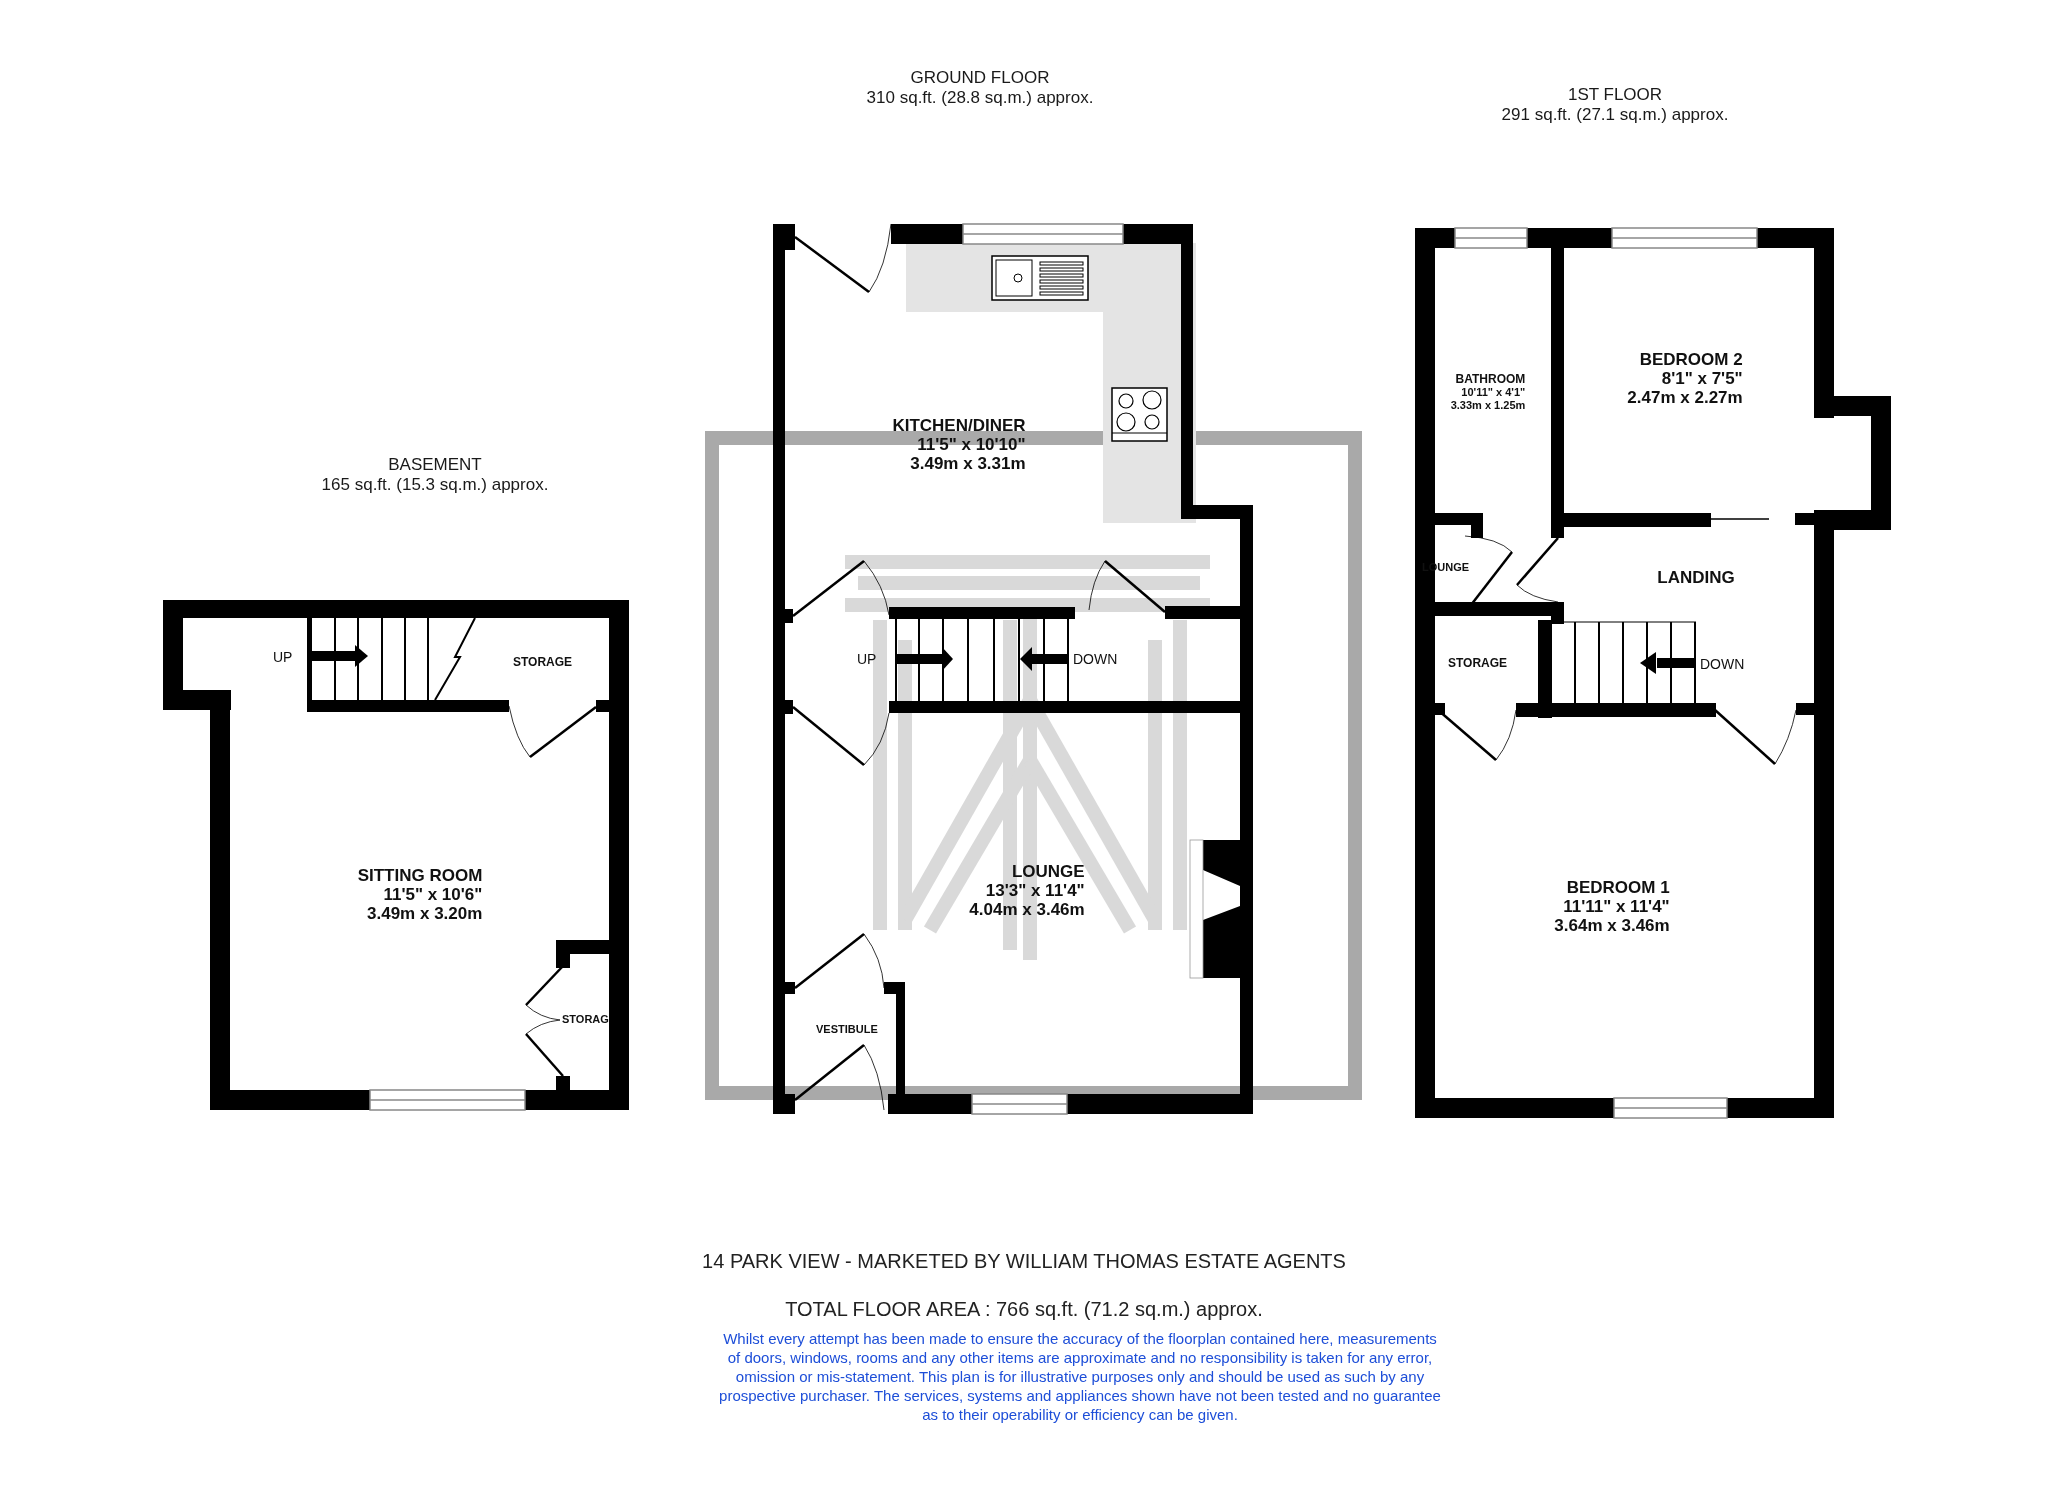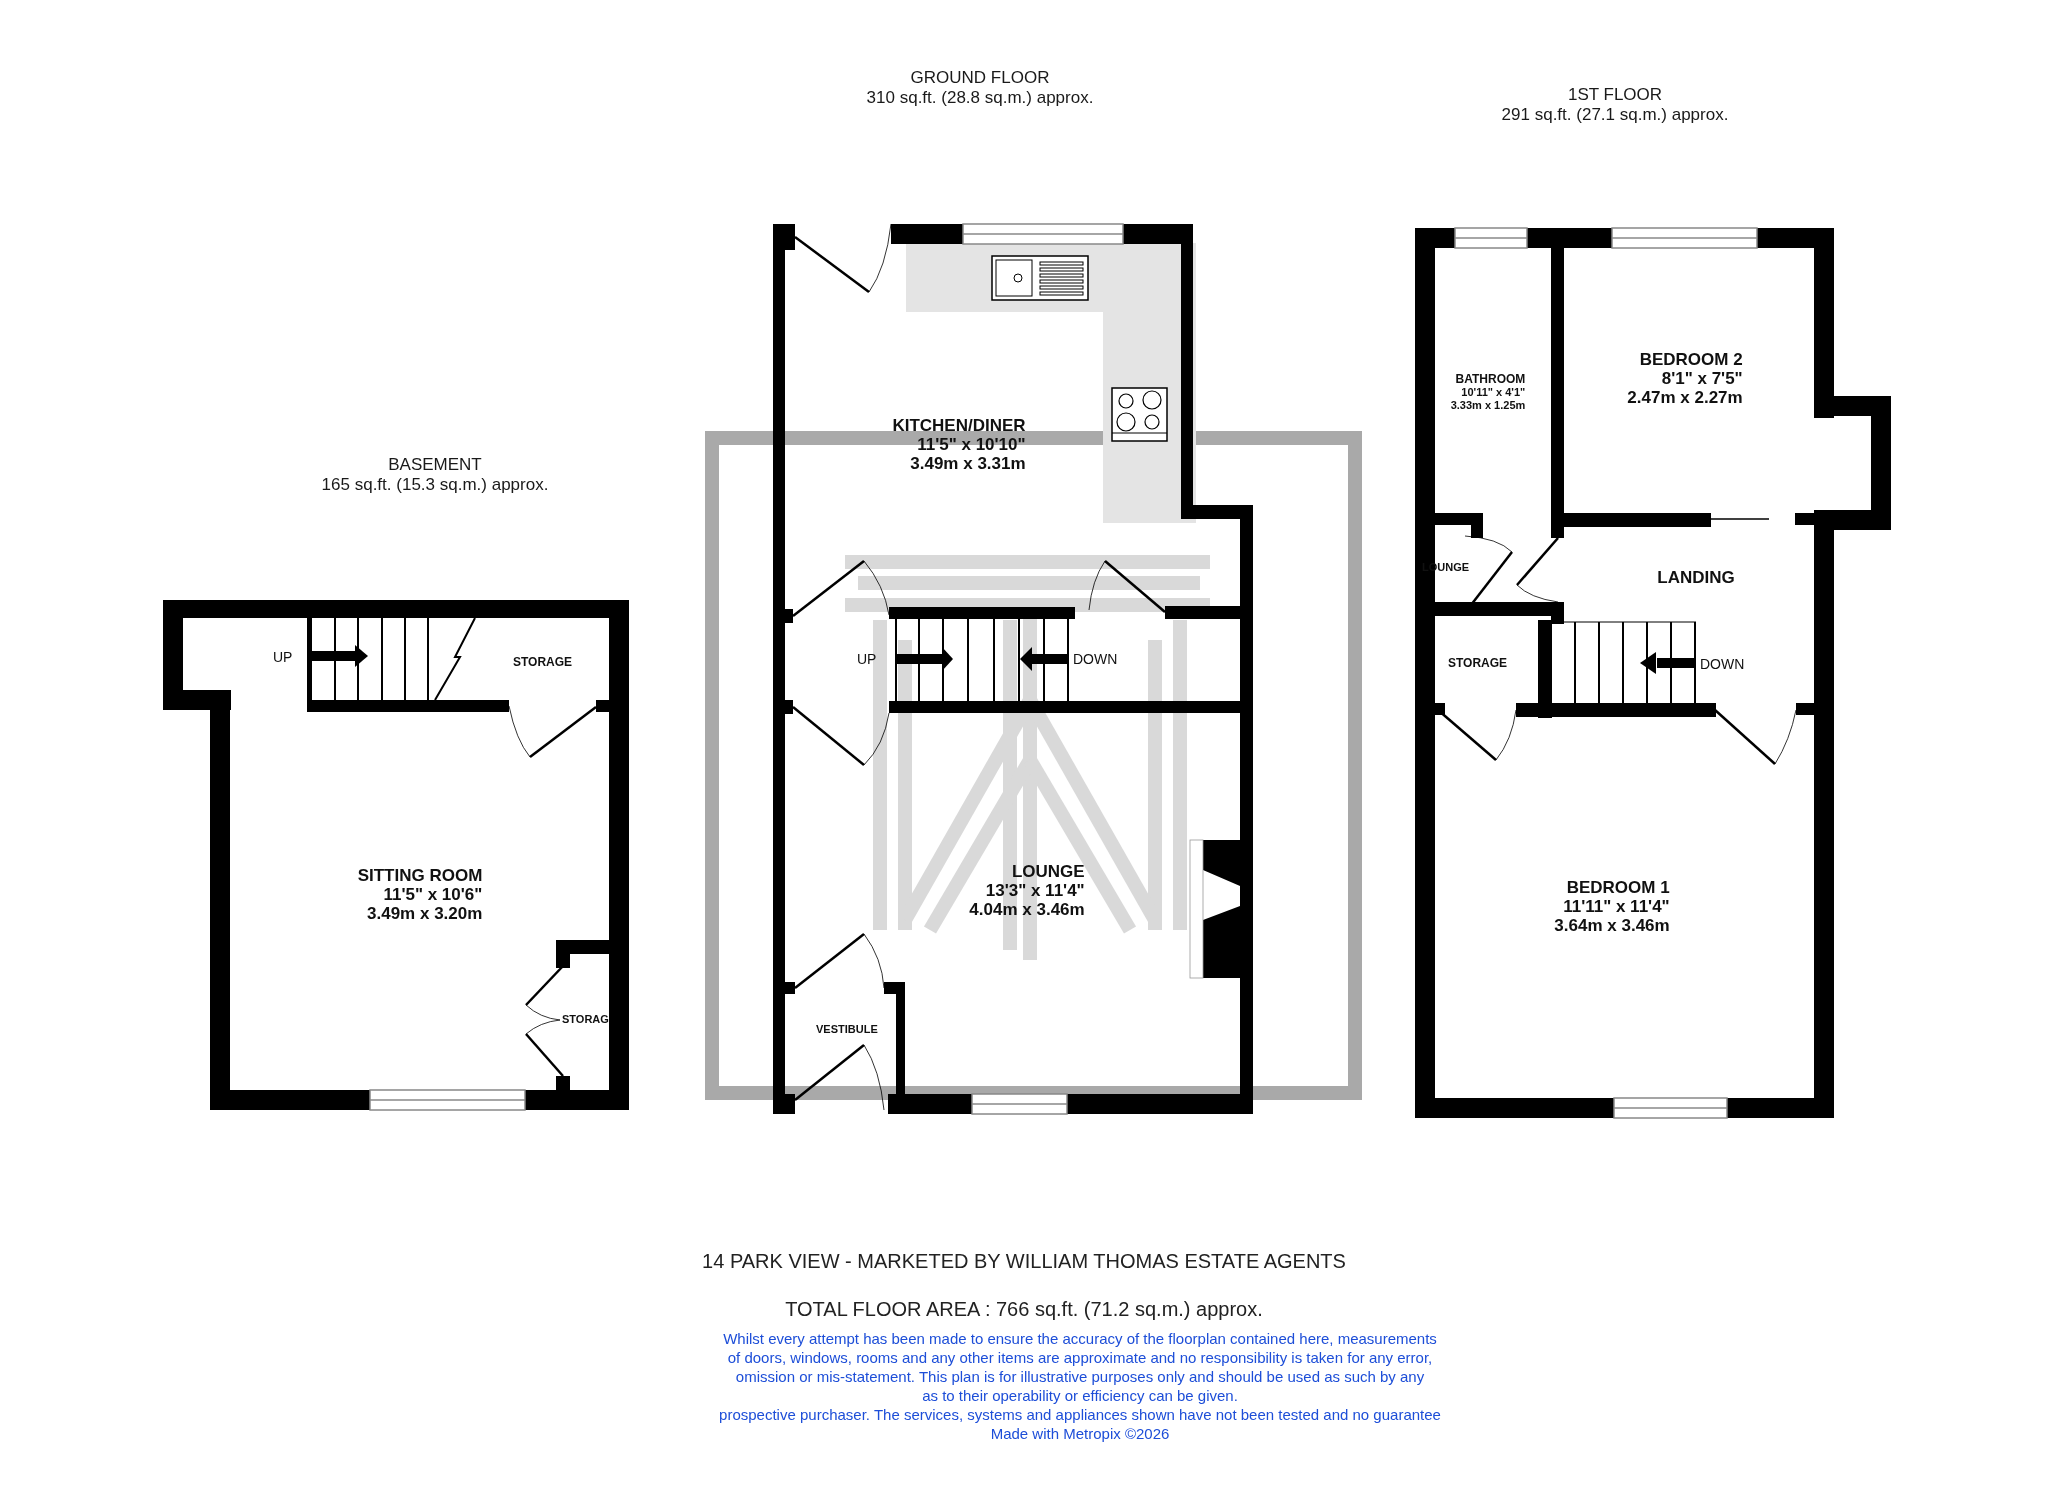--- a/index.html
+++ b/index.html
@@ -298,16 +298,15 @@
   <div>11'11"  x 11'4"</div>
   <div>3.64m  x 3.46m</div>
 </div>
 
 <div class="footer-title" style="top:1250px;">14 PARK VIEW - MARKETED BY WILLIAM THOMAS ESTATE AGENTS</div>
 <div class="footer-title" style="top:1298px;">TOTAL FLOOR AREA : 766 sq.ft. (71.2 sq.m.) approx.</div>
 <div class="disclaimer" style="top:1329px;">
   <div>Whilst every attempt has been made to ensure the accuracy of the floorplan contained here, measurements</div>
   <div>of doors, windows, rooms and any other items are approximate and no responsibility is taken for any error,</div>
   <div>omission or mis-statement. This plan is for illustrative purposes only and should be used as such by any</div>
+  <div>prospective purchaser. The services, systems and appliances shown have not been tested and no guarantee</div>
   <div>as to their operability or efficiency can be given.</div>
-  <div>prospective purchaser. The services, systems and appliances shown have not been tested and no guarantee</div>
-  <div>Made with Metropix ©2026</div>
 </div>
 
 </body></html>

